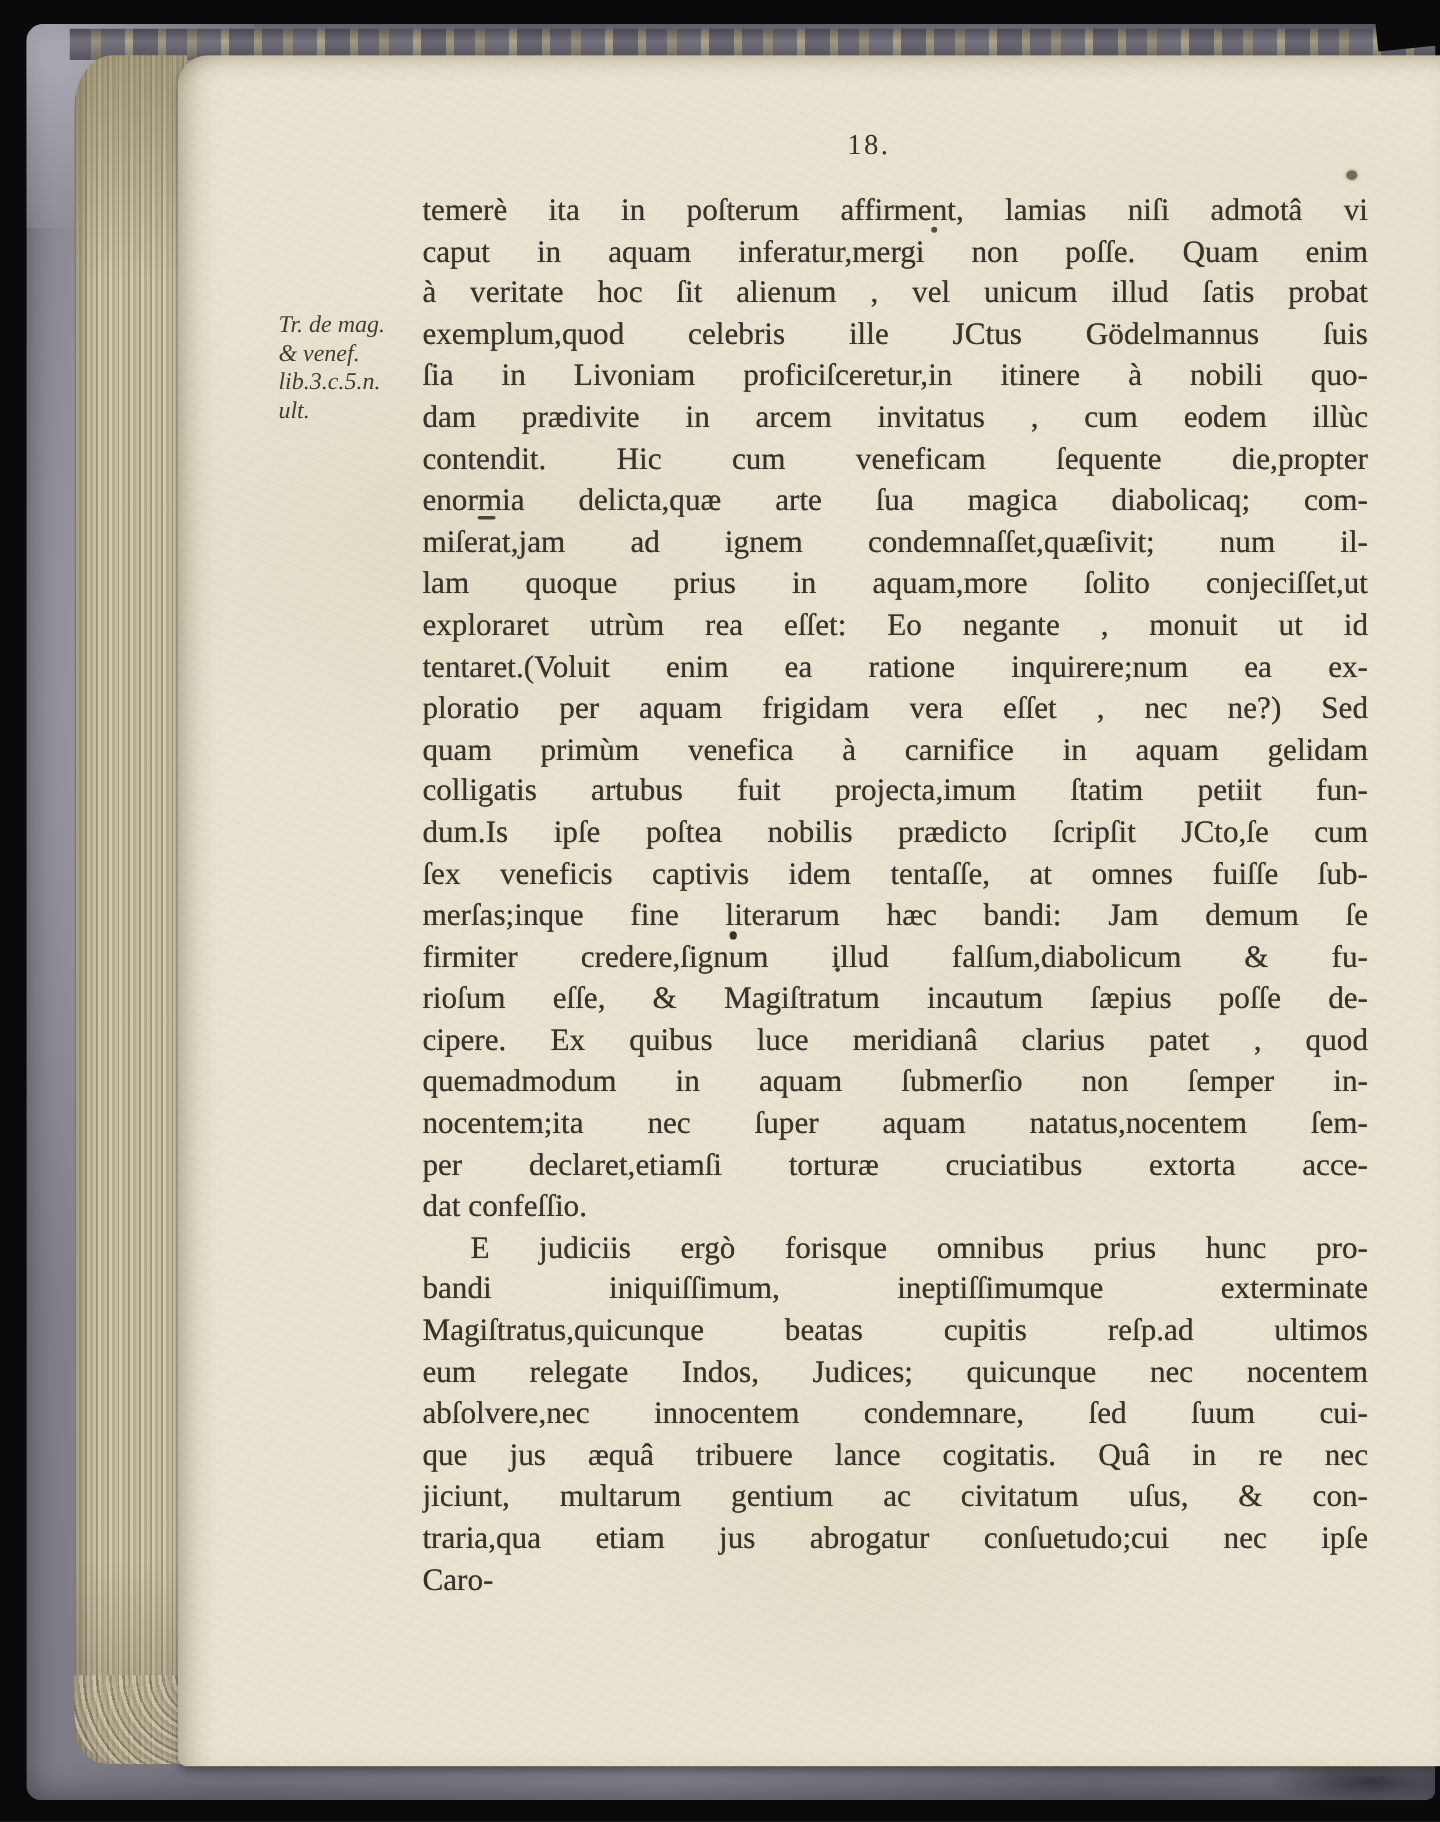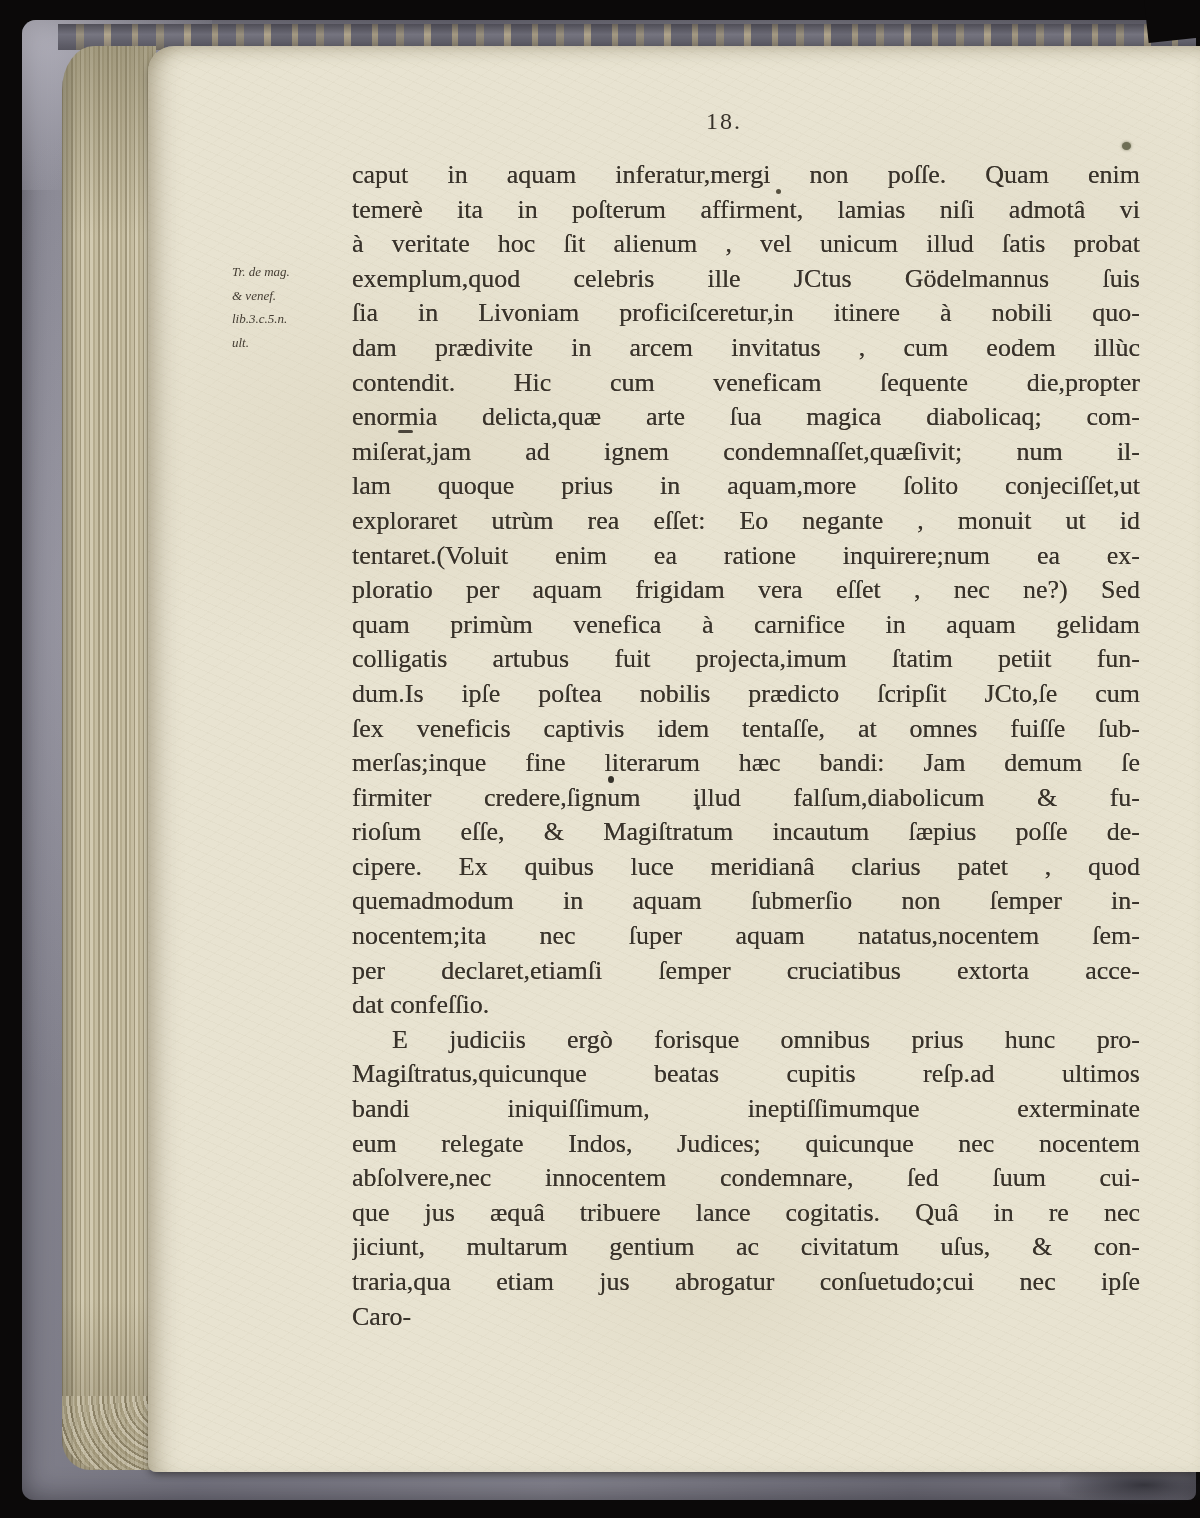--- a/index.html
+++ b/index.html
@@ -79,21 +79,21 @@
       0 4px 9px -2px rgba(18,16,12,.6);
   }
   
   .page-number{
     position:absolute;left:204px;top:62px;width:788px;
     text-align:center;transform:translateX(-22px);
     font-size:24px;color:#38322a;letter-spacing:2px;
   }
   .margin-note{
     position:absolute;left:84px;top:214px;width:130px;
-    font-style:italic;font-size:13px;line-height:23.5px;color:#433c32;
+    font-style:italic;font-size:20px;line-height:23.5px;color:#433c32;
   }
   .textblock{
     position:absolute;left:204px;top:112px;width:788px;
     font-size:26px;line-height:34.6px;color:#38322a;
     text-shadow:0 0 .6px rgba(56,50,42,.75);
   }
   .para{margin:0;}
   .tl{text-align:justify;text-align-last:justify;overflow:hidden;}
   .para.ragged-last .tl:last-child{text-align-last:left;}
   .para.indent-first .tl:first-child{text-indent:40px;}
@@ -126,22 +126,22 @@
 
     <div class="margin-note">
         <div class="mnl">Tr. de mag.</div>
         <div class="mnl">&amp; venef.</div>
         <div class="mnl">lib.3.c.5.n.</div>
         <div class="mnl">ult.</div>
       </div>
 
     <div class="textblock">
         <div class="para ragged-last">
+          <div class="tl">temerè ita in poſterum affirment, lamias niſi admotâ vi</div>
           <div class="tl">caput in aquam inferatur,mergi non poſſe. Quam enim</div>
-          <div class="tl">temerè ita in poſterum affirment, lamias niſi admotâ vi</div>
           <div class="tl">à veritate hoc ſit alienum , vel unicum illud ſatis probat</div>
           <div class="tl">exemplum,quod celebris ille JCtus Gödelmannus ſuis</div>
           <div class="tl">ſia in Livoniam proficiſceretur,in itinere à nobili quo-</div>
           <div class="tl">dam prædivite in arcem invitatus , cum eodem illùc</div>
           <div class="tl">contendit.  Hic cum veneficam ſequente die,propter</div>
           <div class="tl">enormia delicta,quæ arte ſua magica diabolicaq; com-</div>
           <div class="tl">miſerat,jam ad ignem condemnaſſet,quæſivit; num il-</div>
           <div class="tl">lam quoque prius in aquam,more ſolito conjeciſſet,ut</div>
           <div class="tl">exploraret utrùm rea eſſet:  Eo negante , monuit ut id</div>
           <div class="tl">tentaret.(Voluit enim ea ratione inquirere;num ea ex-</div>
@@ -149,27 +149,27 @@
           <div class="tl">quam primùm venefica à carnifice in aquam gelidam</div>
           <div class="tl">colligatis artubus fuit projecta,imum ſtatim petiit fun-</div>
           <div class="tl">dum.Is ipſe poſtea nobilis prædicto ſcripſit JCto,ſe cum</div>
           <div class="tl">ſex veneficis captivis idem tentaſſe, at omnes fuiſſe ſub-</div>
           <div class="tl">merſas;inque fine literarum hæc bandi:  Jam demum ſe</div>
           <div class="tl">firmiter credere,ſignum illud falſum,diabolicum &amp; fu-</div>
           <div class="tl">rioſum eſſe, &amp; Magiſtratum incautum ſæpius poſſe de-</div>
           <div class="tl">cipere.  Ex quibus luce meridianâ clarius patet , quod</div>
           <div class="tl">quemadmodum in aquam ſubmerſio non ſemper in-</div>
           <div class="tl">nocentem;ita nec ſuper aquam natatus,nocentem ſem-</div>
-          <div class="tl">per declaret,etiamſi ſemper cruciatibus extorta acce-</div>
+          <div class="tl">per declaret,etiamſi torturæ cruciatibus extorta acce-</div>
           <div class="tl">dat confeſſio.</div>
         </div>
         <div class="para indent-first">
           <div class="tl">E judiciis ergò forisque omnibus prius hunc pro-</div>
+          <div class="tl">bandi iniquiſſimum, ineptiſſimumque exterminate</div>
           <div class="tl">Magiſtratus,quicunque beatas cupitis reſp.ad ultimos</div>
-          <div class="tl">bandi iniquiſſimum, ineptiſſimumque exterminate</div>
           <div class="tl">eum relegate Indos, Judices; quicunque nec nocentem</div>
           <div class="tl">abſolvere,nec innocentem condemnare, ſed ſuum cui-</div>
           <div class="tl">que jus æquâ tribuere lance cogitatis.  Quâ in re nec</div>
           <div class="tl">jiciunt, multarum gentium ac civitatum uſus, &amp; con-</div>
           <div class="tl">traria,qua etiam jus abrogatur conſuetudo;cui nec ipſe</div>
         </div>
         <div class="catchword">Caro-</div>
       </div>
 
     <div class="speck s1"></div>

